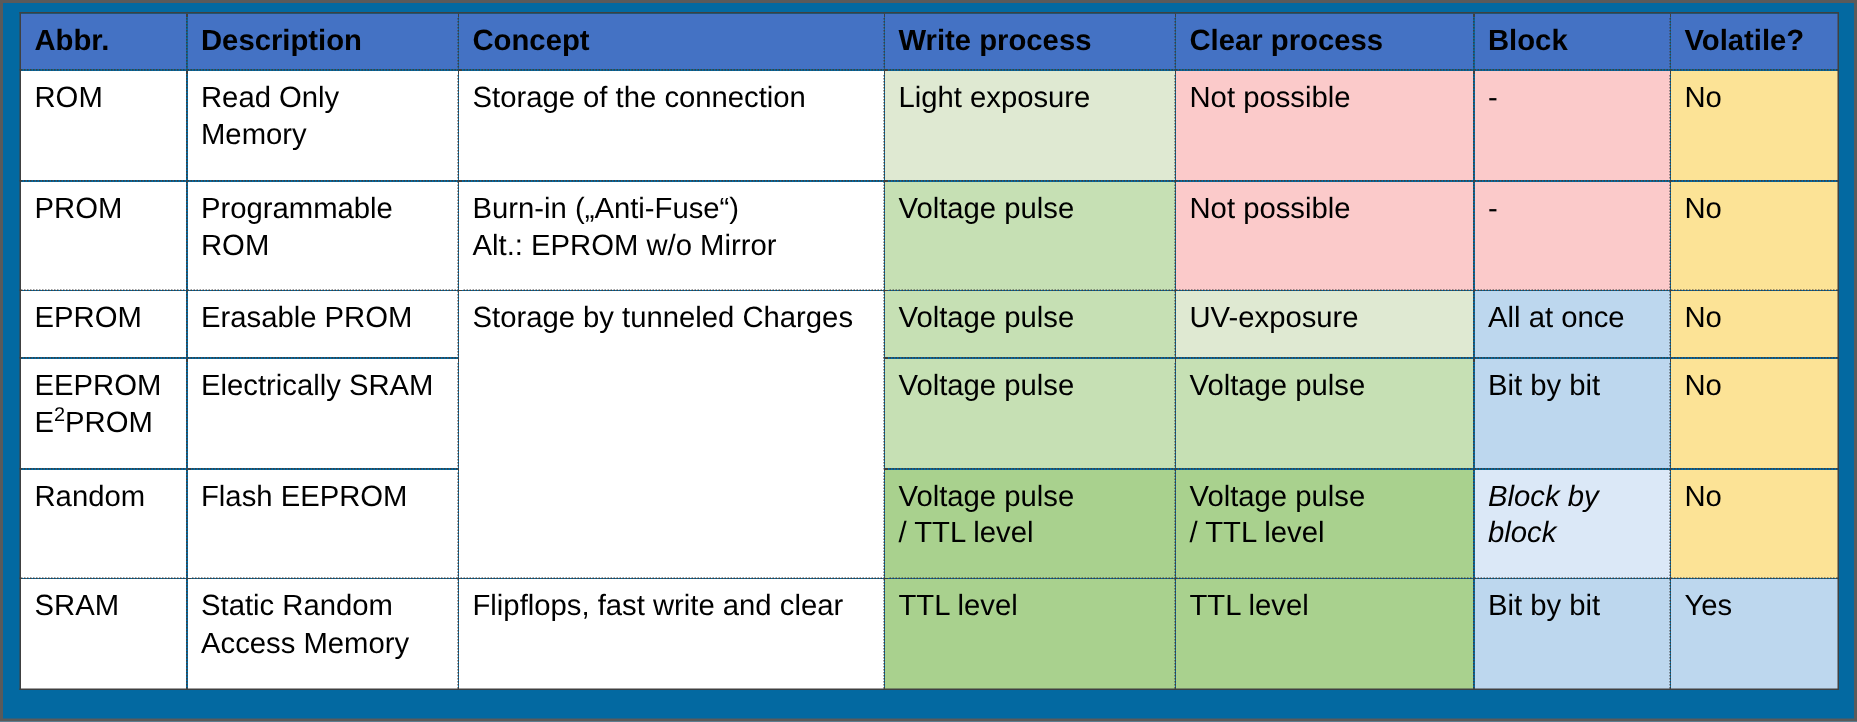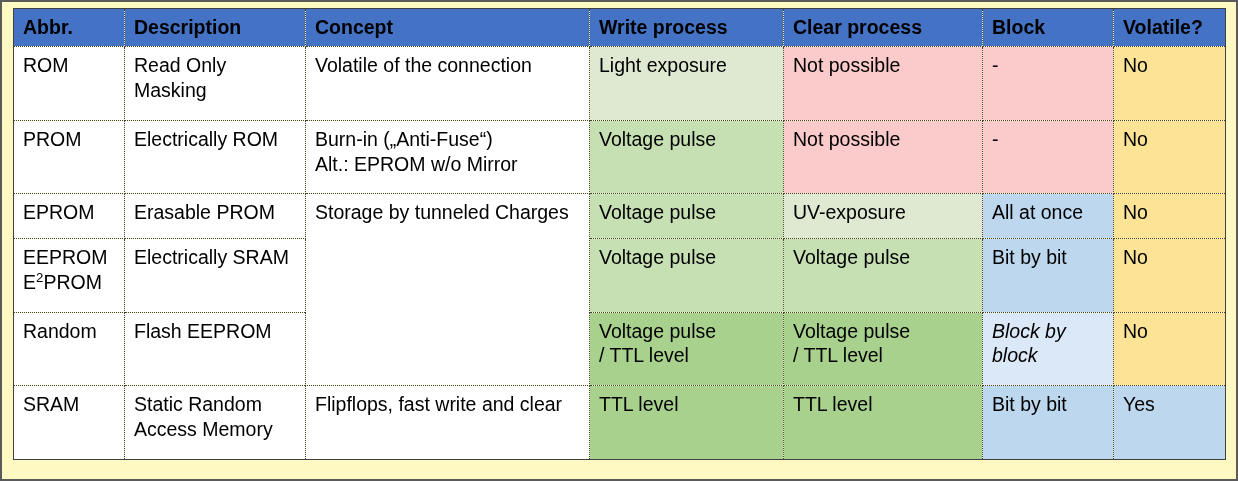--- a/index.html
+++ b/index.html
@@ -10,21 +10,21 @@
   body {
     width: 1238px;
     height: 481px;
     font-family: "Liberation Sans", sans-serif;
     overflow: hidden;
   }
   .slide {
     position: relative;
     width: 1238px;
     height: 481px;
-    background: #fef9c3;
+    background: #0369a1;
     box-sizing: border-box;
   }
   
   .frame {
     position: absolute;
     left: 0;
     top: 0;
     width: 1238px;
     height: 481px;
     border: 2px solid #5a5a5a;
@@ -112,31 +112,31 @@
           <th>Clear process</th>
           <th>Block</th>
           <th>Volatile?</th>
         </tr>
       </thead>
 
       <tbody>
 
         <tr>
           <td class="f-white">ROM</td>
-          <td class="f-white">Read Only Masking</td>
-          <td class="f-white">Volatile of the connection</td>
+          <td class="f-white">Read Only Memory</td>
+          <td class="f-white">Storage of the connection</td>
           <td class="f-green1">Light exposure</td>
           <td class="f-pink">Not possible</td>
           <td class="f-pink">-</td>
           <td class="f-yellow">No</td>
         </tr>
 
         <tr>
           <td class="f-white">PROM</td>
-          <td class="f-white">Electrically ROM</td>
+          <td class="f-white">Programmable ROM</td>
           <td class="f-white">
             <span>Burn-in („Anti-Fuse“)</span><br>
             <span>Alt.: EPROM w/o Mirror</span>
           </td>
           <td class="f-green2">Voltage pulse</td>
           <td class="f-pink">Not possible</td>
           <td class="f-pink">-</td>
           <td class="f-yellow">No</td>
         </tr>
 

